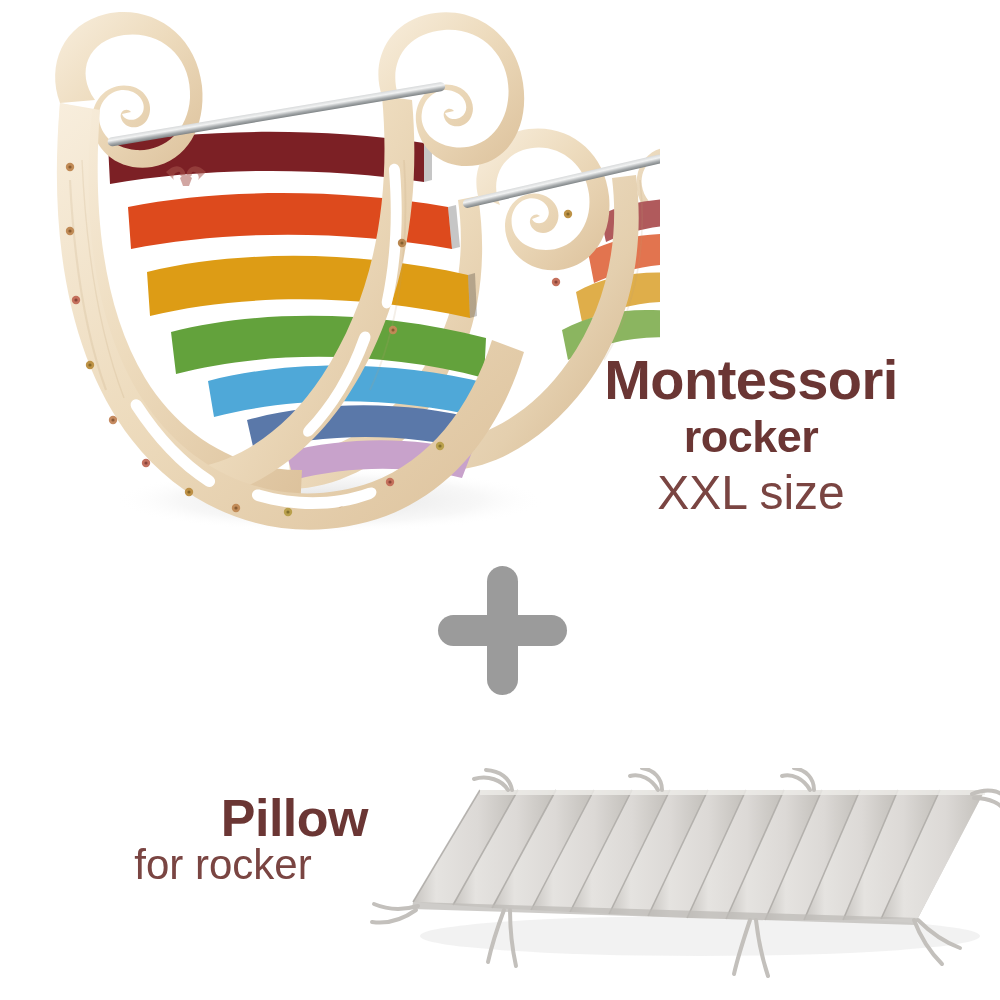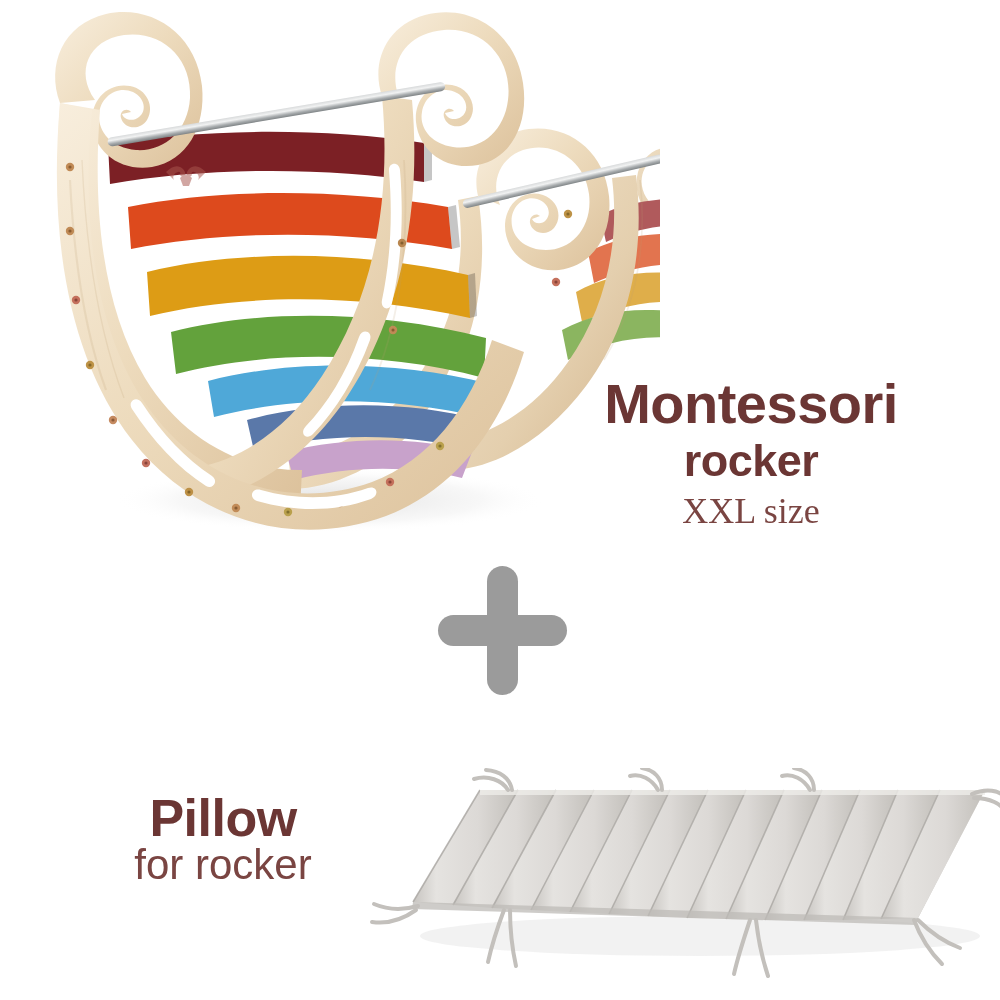--- a/index.html
+++ b/index.html
@@ -32,63 +32,63 @@
   .product-rocker svg { display:block; }
 
   
   .title-block {
     position: absolute;
     right: 34px;
     top: 352px;
     width: 430px;
     text-align: center;
     line-height: 1.0;
-    margin-top: 24px;
   }
   .title-line-1 {
     font-family: "Liberation Sans", sans-serif;
     font-weight: bold;
     font-size: 56px;
     letter-spacing: -0.5px;
     color: #6b3634;
     display: block;
   }
   .title-line-2 {
     font-family: "Liberation Sans", sans-serif;
     font-weight: bold;
     font-size: 45px;
     letter-spacing: -0.5px;
     color: #6b3634;
     display: block;
     margin-top: 6px;
   }
   .title-sub {
-    font-family: Liberation Serif, serif;
+    font-family: Liberation Sans, sans-serif;
     font-weight: normal;
-    font-size: 36px;
+    font-size: 48px;
     color: #7a4542;
     display: block;
     margin-top: 10px;
   }
 
   .pillow-title-block {
     position: absolute;
     left: 78px;
     top: 792px;
     width: 290px;
     text-align: center;
     line-height: 1.0;
   }
   .pillow-title {
     font-family: "Liberation Sans", sans-serif;
     font-weight: bold;
     font-size: 52px;
     color: #6b3634;
     display: block;
     letter-spacing: -0.5px;
+    text-align: right;
   }
   .pillow-sub {
     font-family: "Liberation Sans", sans-serif;
     font-weight: normal;
     font-size: 42px;
     color: #7a4542;
     display: block;
   }
 
   

